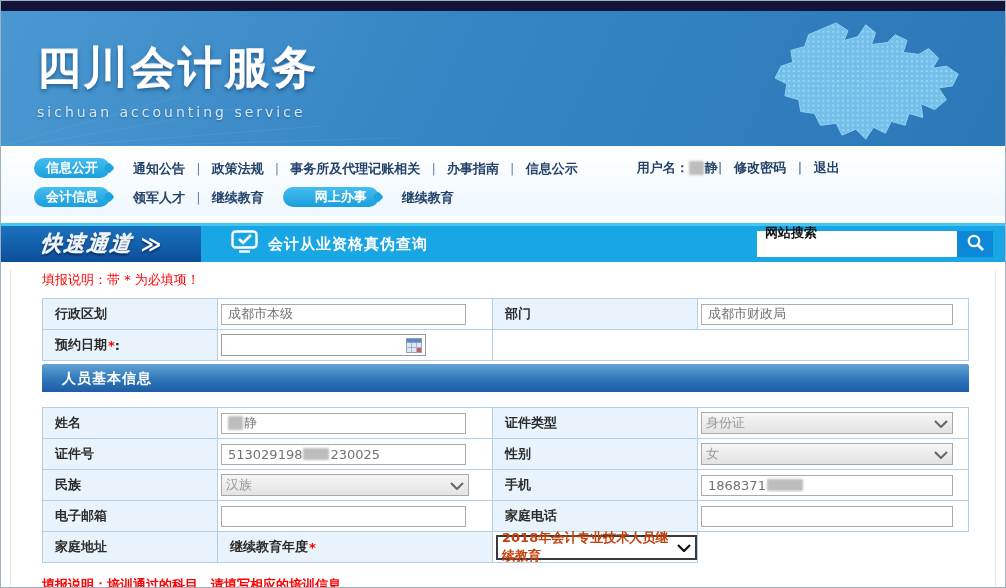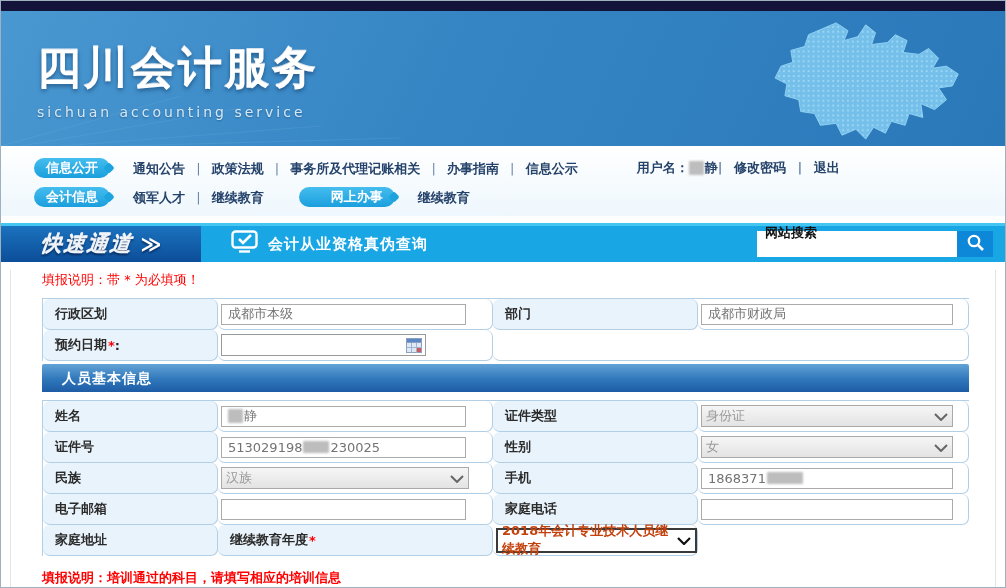--- a/index.html
+++ b/index.html
@@ -18,21 +18,21 @@
   .rays { position:absolute; left:0; bottom:0; opacity:.35; }
 
   
   .navbar { height:70px; background:linear-gradient(#ffffff,#eef7fd); padding:11px 0 0 33px; position:relative; }
   .nav-row { display:flex; align-items:center; height:22px; margin-bottom:7px; white-space:nowrap; }
   .badge { position:relative; display:inline-flex; align-items:center; justify-content:center; height:20px; padding:0 12px; background:linear-gradient(#45bdee,#1a9fdd); color:#fff; font-size:13px; font-weight:bold; border-radius:10px; margin-right:16px; cursor:pointer; }
   .badge::after { content:''; position:absolute; right:-3px; top:6px; width:8px; height:8px; background:#1da3de; transform:rotate(45deg); border-radius:2px; z-index:-0; }
   .navlink { color:#25426a; font-size:13px; font-weight:bold; margin:0 7px; cursor:pointer; }
   .sep { color:#6d87a8; font-size:13px; }
   .userinfo { margin-left:52px; color:#25426a; font-size:13px; font-weight:bold; display:inline-flex; align-items:center; }
-  .badge-b { margin-left:28px;padding-left:32px; }
+  .badge-b { margin-left:12px;padding-left:32px; }
 
   
   .redact { display:inline-block; background:#bdbdbd; filter:blur(1px); border-radius:1px; vertical-align:middle; }
   .r-name  { width:15px; height:14px; margin-right:1px; }
   .r-id    { width:26px; height:12px; margin:0 1px; }
   .r-phone { width:36px; height:12px; margin-left:1px; }
   .r-addr  { width:52px; height:13px; margin:0 2px; }
 
   
   .gapbar { height:7px; background:#fff; }
@@ -46,22 +46,22 @@
   .search-box { width:200px; height:26px; background:#fff; position:relative; overflow:visible; cursor:text; }
   .search-text { position:absolute; left:8px; top:-7px; color:#111; font-size:13px; font-weight:bold; white-space:nowrap; }
   .search-btn { width:36px; height:26px; background:#0d87d7; border:none; display:flex; align-items:center; justify-content:center; cursor:pointer; }
 
   
   .content { margin:0 9px; height:327px; border-left:1px solid #e4e4e4; border-right:1px solid #e4e4e4; padding-left:31px; position:relative; background:#fff; }
   .note { color:#ff0000; font-size:13px; height:20px; line-height:20px; margin-top:8px; }
   .note.bottom { margin-top:12px;font-weight:bold; }
 
   .ftable { display:grid; grid-template-columns:175px 275px 205px 271px; width:927px; border-top:1px solid #b3cfe6; border-left:1px solid #b3cfe6; margin-top:8px; }
-  .ftable.t2 { margin-top:8px; }
-  .cell { height:31px; border-right:1px solid #b3cfe6; border-bottom:1px solid #b3cfe6; display:flex; align-items:center; background:#fff;border-radius:7px; }
+  .ftable.t2 { margin-top:15px; }
+  .cell { height:31px; border-right:1px solid #b3cfe6; border-bottom:1px solid #b3cfe6; display:flex; align-items:center; background:#fff; }
   .cell.lab { background:#e9f3fb; padding-left:12px; font-size:13px; color:#2b2b2b; font-weight:bold; }
   .cell.fld { padding-left:3px; }
   .cell.spacer { grid-column:3 / 5; }
   .req { color:#ff0000; font-weight:bold; margin-left:1px; }
 
   .tinput { width:245px; height:21px; border:1px solid #ababab; background:#fff; font-size:13px; color:#737373; display:flex; align-items:center; padding:0 6px; white-space:nowrap; overflow:hidden; }
   .tinput.wide { width:252px; }
   input.tinput { color:#333; outline:none; font-family:"DejaVu Sans","Liberation Sans",sans-serif; display:inline-block; }
   .datewrap { width:205px; height:22px; border:1px solid #9a9a9a; background:#fff; position:relative; display:flex; align-items:center; }
   .datewrap input { border:none; outline:none; width:180px; height:18px; margin-left:4px; font-size:13px; }

